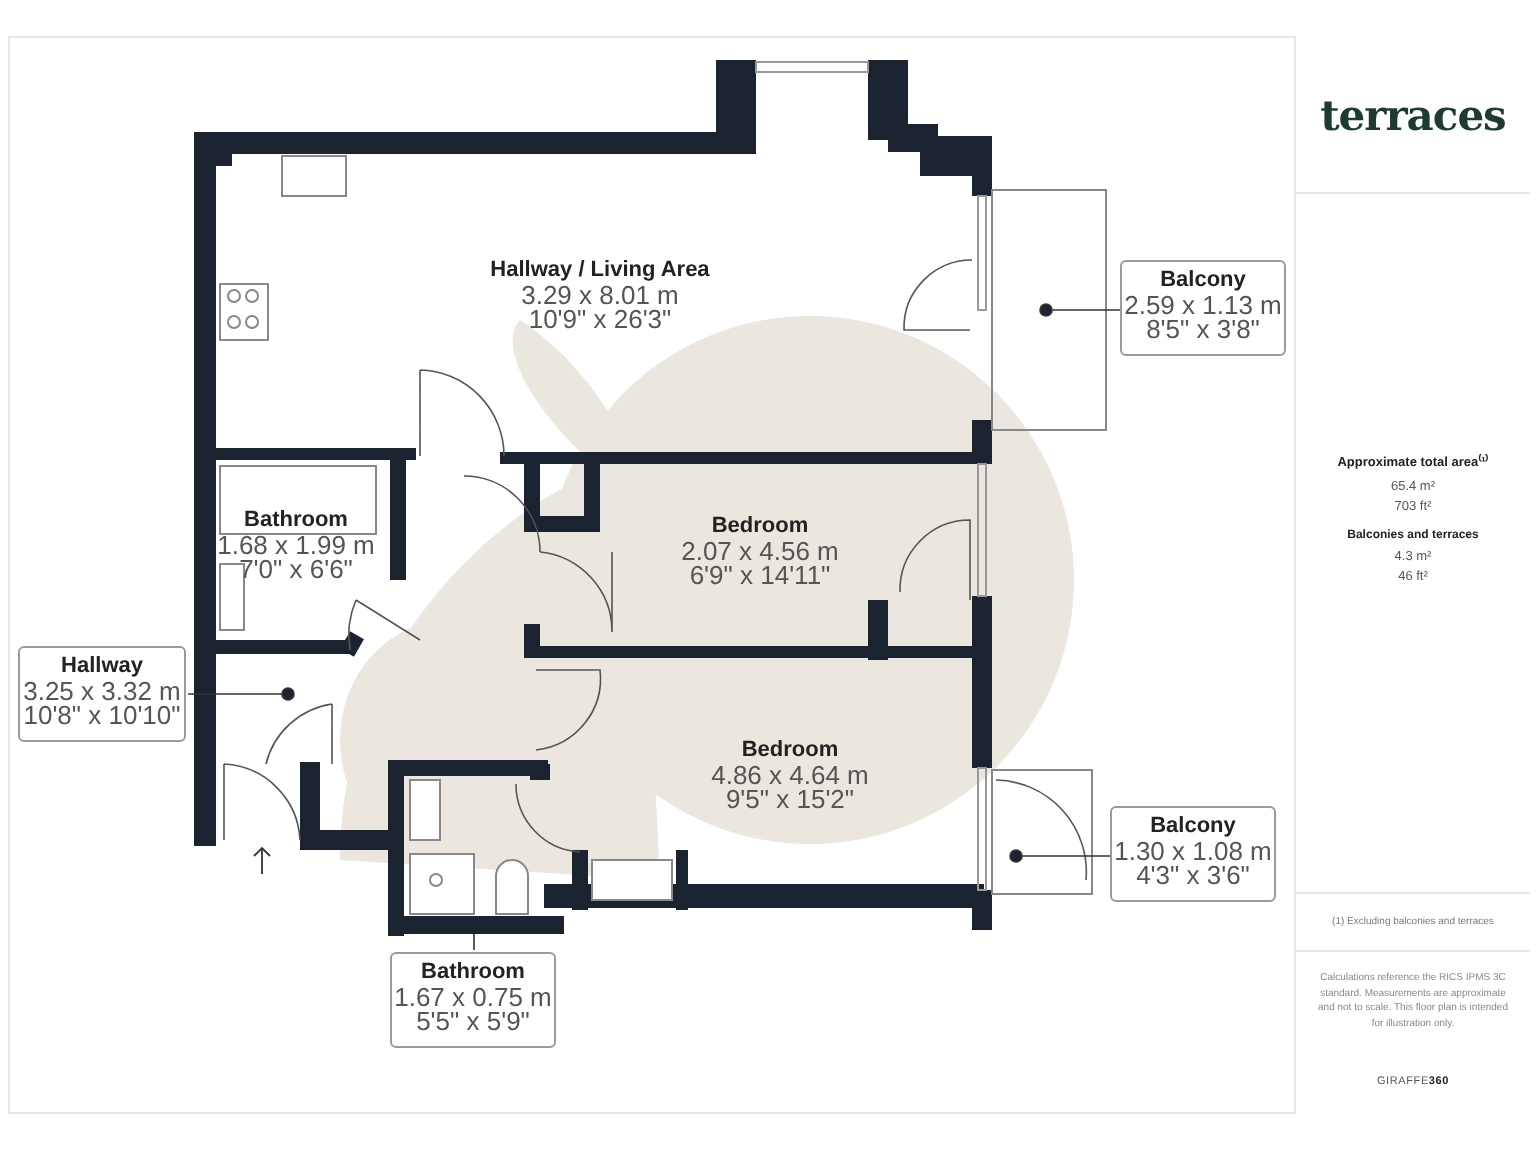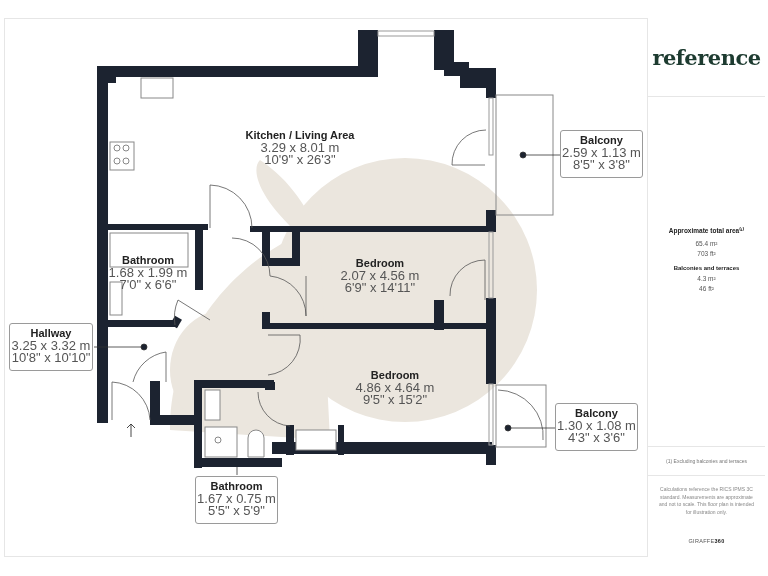--- a/index.html
+++ b/index.html
@@ -128,21 +128,21 @@
     <line x1="237" y1="467" x2="237" y2="475"></line>
   </g>
 
   <g stroke="#333" stroke-width="0.9" fill="none">
     <line x1="131" y1="424" x2="131" y2="437"></line>
     <path d="M127 428 L131 424 L135 428"></path>
   </g>
 </svg>
 
 <div class="room" style="left:230px; top:128px; width:140px;">
-  <div class="rname">Kitchen / Living Area</div>
+  <div class="rname">Hallway / Living Area</div>
   <div class="rdim">3.29 x 8.01 m</div>
   <div class="rdim">10'9" x 26'3"</div>
 </div>
 
 <div class="room" style="left:108px; top:253px; width:80px;">
   <div class="rname">Bathroom</div>
   <div class="rdim">1.68 x 1.99 m</div>
   <div class="rdim">7'0" x 6'6"</div>
 </div>
 
@@ -177,21 +177,21 @@
 </div>
 
 <div class="label" style="left:195px; top:476px; width:83px; height:48px;">
   <div class="rname">Bathroom</div>
   <div class="rdim">1.67 x 0.75 m</div>
   <div class="rdim">5'5" x 5'9"</div>
 </div>
 
 <div class="panel">
   <div class="logo">
-    <span>reference</span>
+    <span>terraces</span>
   </div>
 
   <div class="area">
     <div class="h">Approximate total area⁽¹⁾</div>
     <div class="v">65.4 m²</div>
     <div class="v">703 ft²</div>
     <div class="h2">Balconies and terraces</div>
     <div class="v">4.3 m²</div>
     <div class="v">46 ft²</div>
   </div>

